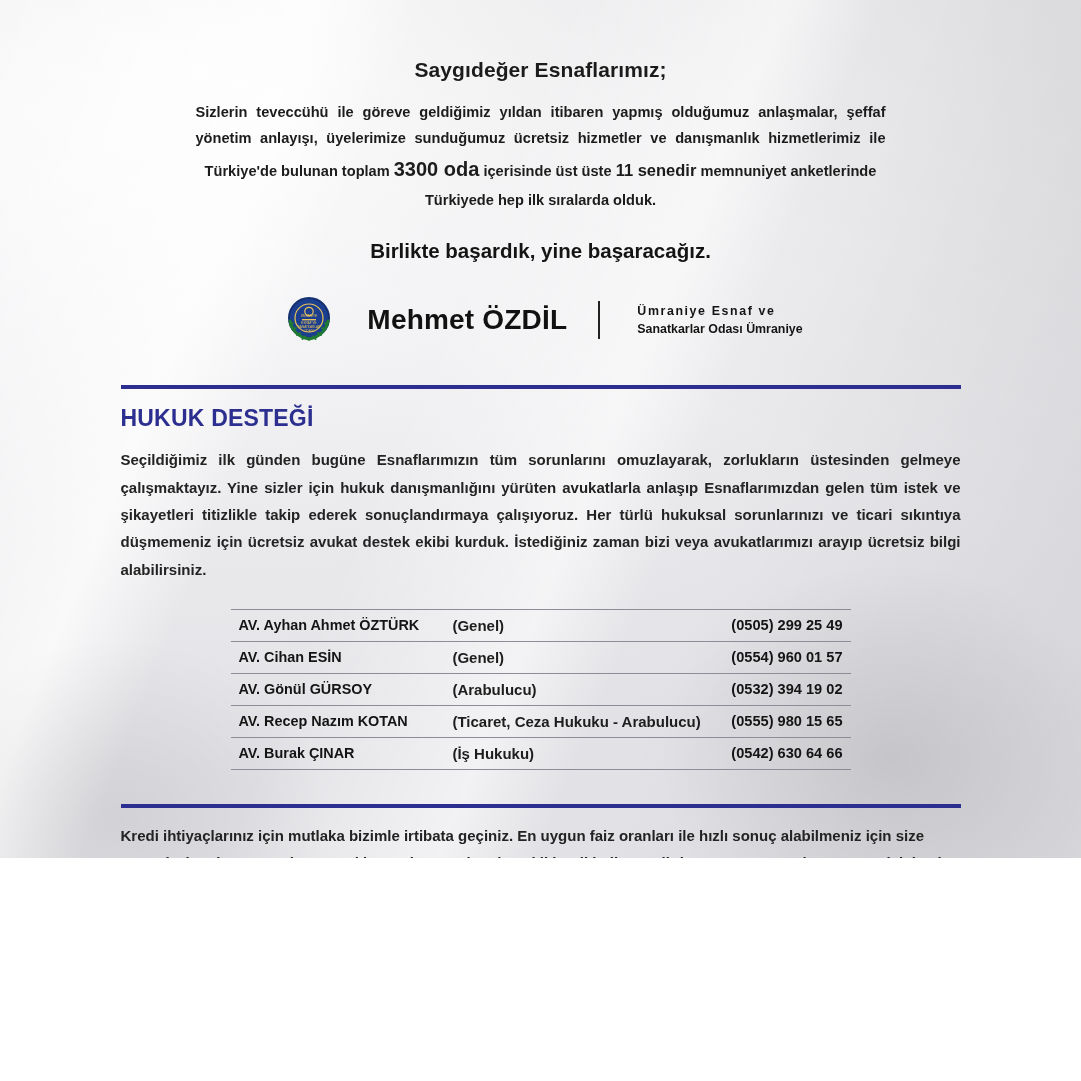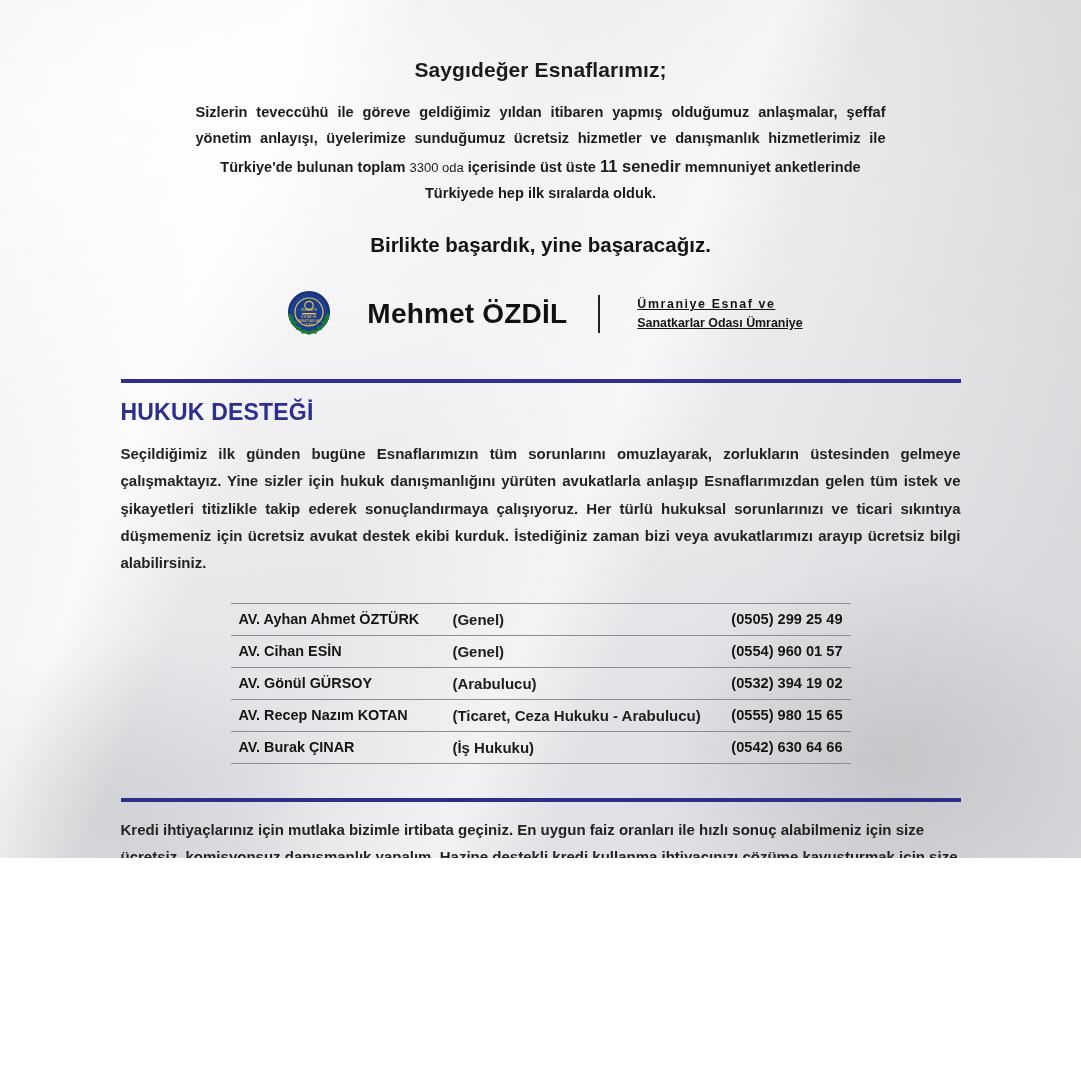--- a/index.html
+++ b/index.html
@@ -69,22 +69,22 @@
     width: 690px;
     margin: 18px auto 0;
     text-align: justify;
     text-align-last: center;
     font-size: 14.6px;
     font-weight: bold;
     color: #1c1c1c;
     line-height: 1.78;
   }
   .intro .big {
-    font-size: 13px;
-    font-weight: normal;
+    font-size: 20px;
+    font-weight: bold;
   }
   .intro .mid {
     font-size: 16.5px;
     font-weight: bold;
   }
   .intro-last {
     width: 690px;
     margin: 0 auto;
     text-align: center;
     font-size: 14.6px;
@@ -127,21 +127,20 @@
     height: 38px;
     background: #222;
     margin: 0 10px 0 4px;
   }
   .sig-title {
     font-size: 12.4px;
     font-weight: bold;
     color: #141414;
     line-height: 1.5;
     white-space: nowrap;
-    text-decoration: underline;
   }
   .sig-title .sp {
     letter-spacing: 1.6px;
   }
 
   
   .rule {
     width: 840px;
     height: 4px;
     background: #2c2f8f;

